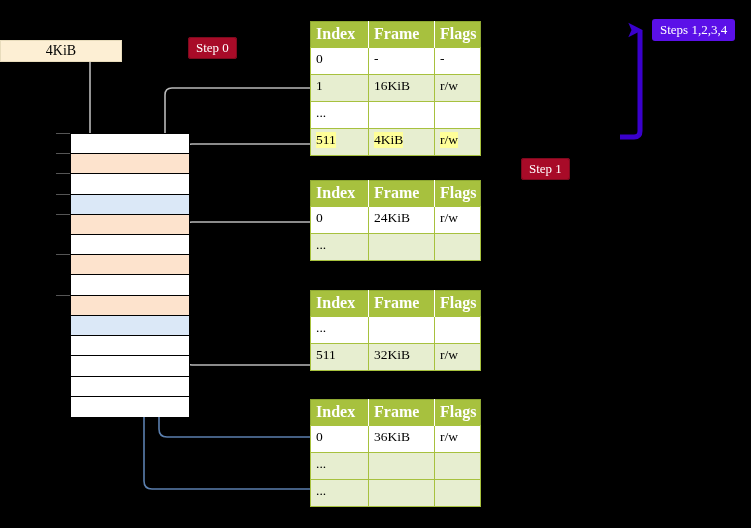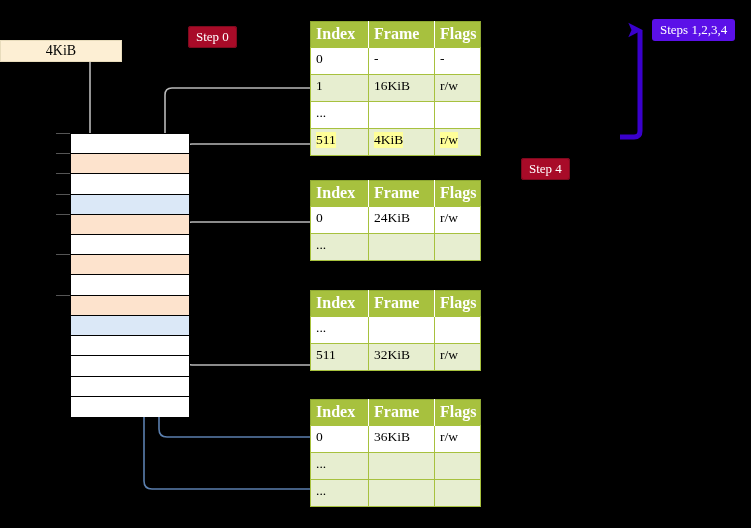--- a/index.html
+++ b/index.html
@@ -180,26 +180,26 @@
   <div id="memticks">
       <div class="memtick" style="position: absolute; left: 56px; top: 133px; width: 14px;"></div>
       <div class="memtick" style="position: absolute; left: 56px; top: 153px; width: 14px;"></div>
       <div class="memtick" style="position: absolute; left: 56px; top: 173px; width: 14px;"></div>
       <div class="memtick" style="position: absolute; left: 56px; top: 194px; width: 14px;"></div>
       <div class="memtick" style="position: absolute; left: 56px; top: 214px; width: 14px;"></div>
       <div class="memtick" style="position: absolute; left: 56px; top: 254px; width: 14px;"></div>
       <div class="memtick" style="position: absolute; left: 56px; top: 295px; width: 14px;"></div>
     </div>
 
-  <div class="badge badge-dark-red" style="left:188px; top:26px;">Step 0</div>
+  <div class="badge badge-dark-red" style="left:188px; top:37px;">Step 0</div>
 
 
   <div class="badge badge-blue" style="left:652px; top:19px;text-align:right;">Steps 1,2,3,4</div>
 
-  <div class="badge badge-dark-red" style="left:521px; top:158px;">Step 4</div>
+  <div class="badge badge-dark-red" style="left:521px; top:158px;">Step 1</div>
 
   <div id="tables-host">
       <table class="ptable" style="left: 310px; top: 21px; width: 170px;">
         <colgroup>
           <col style="width: 58px;">
           <col style="width: 66px;">
           <col style="width: 46px;">
         </colgroup>
         <thead>
           <tr>

